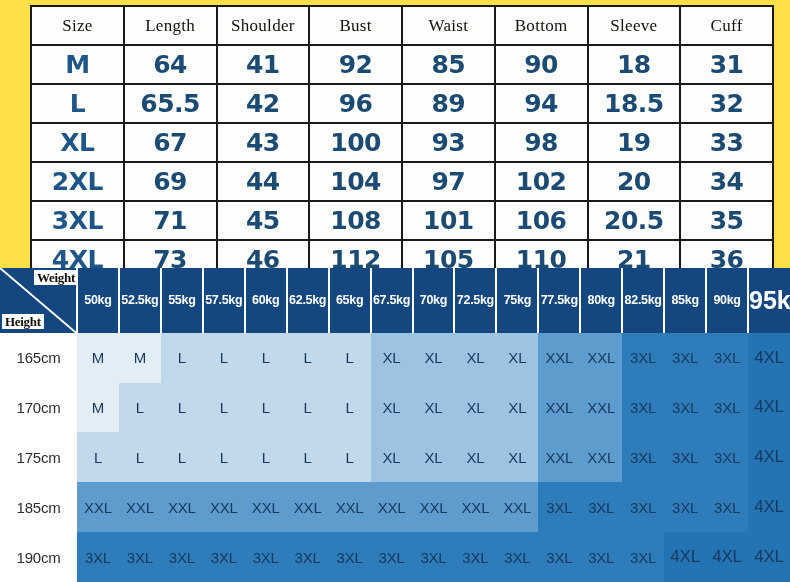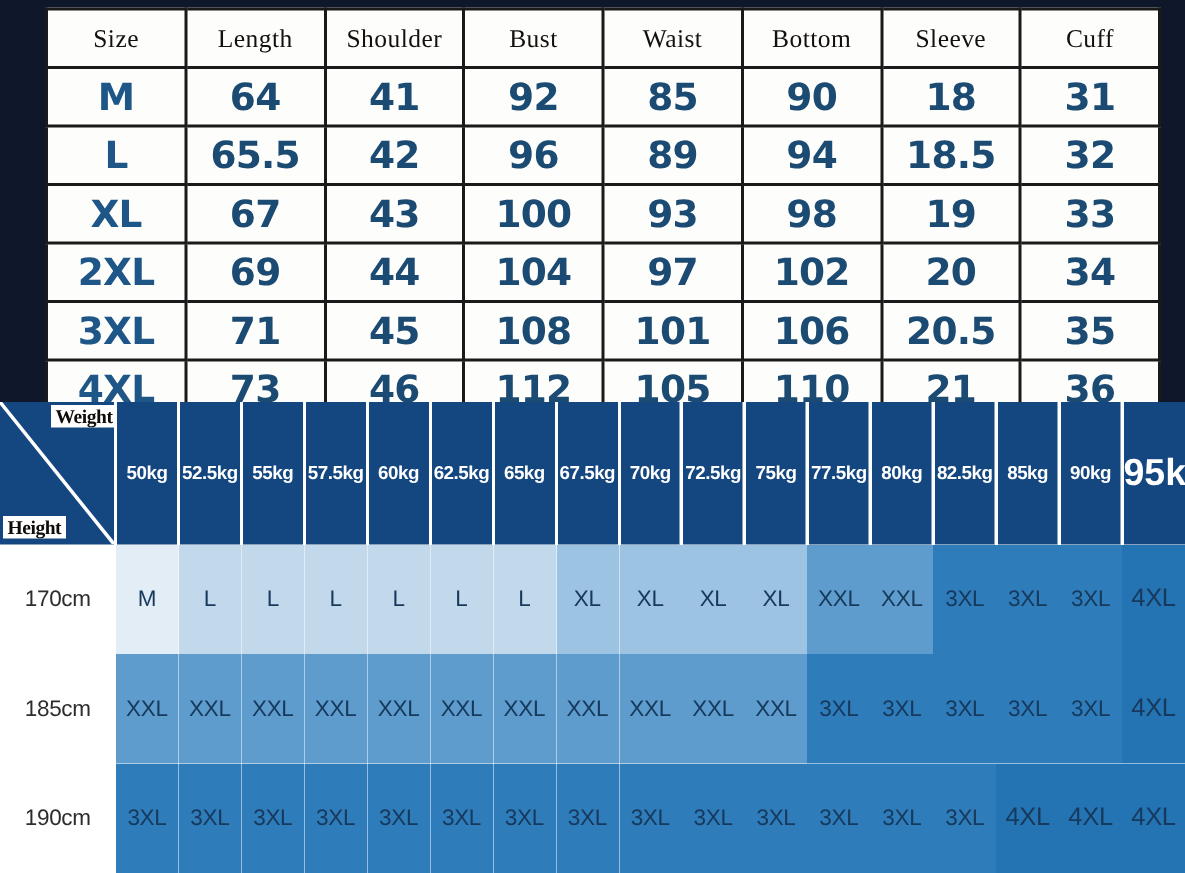--- a/index.html
+++ b/index.html
@@ -15,21 +15,21 @@
     position: relative;
   }
 
   
   #measure-table-wrap {
     position: absolute;
     left: 0;
     top: 0;
     width: 790px;
     height: 268px;
-    background: #0f172a;
+    background: #fde047;
     box-sizing: border-box;
   }
   table.measure {
     border-collapse: collapse;
     table-layout: fixed;
     width: 744px;
     margin-left: 30px;
     margin-top: 5px;
     background: #fdfdfb;
   }
@@ -254,22 +254,62 @@
           <td>72.5kg</td>
           <td>75kg</td>
           <td>77.5kg</td>
           <td>80kg</td>
           <td>82.5kg</td>
           <td>85kg</td>
           <td>90kg</td>
           <td class="wt-last">95kg</td>
         </tr>
         <tr class="matrix-row">
+          <td class="height-label">165cm</td>
+          <td class="cell" style="background: rgb(227, 237, 246);">M</td>
+          <td class="cell" style="background: rgb(227, 237, 246);">M</td>
+          <td class="cell" style="background: rgb(194, 217, 236);">L</td>
+          <td class="cell" style="background: rgb(194, 217, 236);">L</td>
+          <td class="cell" style="background: rgb(194, 217, 236);">L</td>
+          <td class="cell" style="background: rgb(194, 217, 236);">L</td>
+          <td class="cell" style="background: rgb(194, 217, 236);">L</td>
+          <td class="cell" style="background: rgb(156, 195, 226);">XL</td>
+          <td class="cell" style="background: rgb(156, 195, 226);">XL</td>
+          <td class="cell" style="background: rgb(156, 195, 226);">XL</td>
+          <td class="cell" style="background: rgb(156, 195, 226);">XL</td>
+          <td class="cell" style="background: rgb(93, 156, 205);">XXL</td>
+          <td class="cell" style="background: rgb(93, 156, 205);">XXL</td>
+          <td class="cell" style="background: rgb(47, 124, 187);">3XL</td>
+          <td class="cell" style="background: rgb(47, 124, 187);">3XL</td>
+          <td class="cell" style="background: rgb(47, 124, 187);">3XL</td>
+          <td class="cell big4" style="background: rgb(36, 116, 180);">4XL</td>
+        </tr>
+        <tr class="matrix-row">
           <td class="height-label">170cm</td>
           <td class="cell" style="background: rgb(227, 237, 246);">M</td>
+          <td class="cell" style="background: rgb(194, 217, 236);">L</td>
+          <td class="cell" style="background: rgb(194, 217, 236);">L</td>
+          <td class="cell" style="background: rgb(194, 217, 236);">L</td>
+          <td class="cell" style="background: rgb(194, 217, 236);">L</td>
+          <td class="cell" style="background: rgb(194, 217, 236);">L</td>
+          <td class="cell" style="background: rgb(194, 217, 236);">L</td>
+          <td class="cell" style="background: rgb(156, 195, 226);">XL</td>
+          <td class="cell" style="background: rgb(156, 195, 226);">XL</td>
+          <td class="cell" style="background: rgb(156, 195, 226);">XL</td>
+          <td class="cell" style="background: rgb(156, 195, 226);">XL</td>
+          <td class="cell" style="background: rgb(93, 156, 205);">XXL</td>
+          <td class="cell" style="background: rgb(93, 156, 205);">XXL</td>
+          <td class="cell" style="background: rgb(47, 124, 187);">3XL</td>
+          <td class="cell" style="background: rgb(47, 124, 187);">3XL</td>
+          <td class="cell" style="background: rgb(47, 124, 187);">3XL</td>
+          <td class="cell big4" style="background: rgb(36, 116, 180);">4XL</td>
+        </tr>
+        <tr class="matrix-row">
+          <td class="height-label">175cm</td>
+          <td class="cell" style="background: rgb(194, 217, 236);">L</td>
           <td class="cell" style="background: rgb(194, 217, 236);">L</td>
           <td class="cell" style="background: rgb(194, 217, 236);">L</td>
           <td class="cell" style="background: rgb(194, 217, 236);">L</td>
           <td class="cell" style="background: rgb(194, 217, 236);">L</td>
           <td class="cell" style="background: rgb(194, 217, 236);">L</td>
           <td class="cell" style="background: rgb(194, 217, 236);">L</td>
           <td class="cell" style="background: rgb(156, 195, 226);">XL</td>
           <td class="cell" style="background: rgb(156, 195, 226);">XL</td>
           <td class="cell" style="background: rgb(156, 195, 226);">XL</td>
           <td class="cell" style="background: rgb(156, 195, 226);">XL</td>

